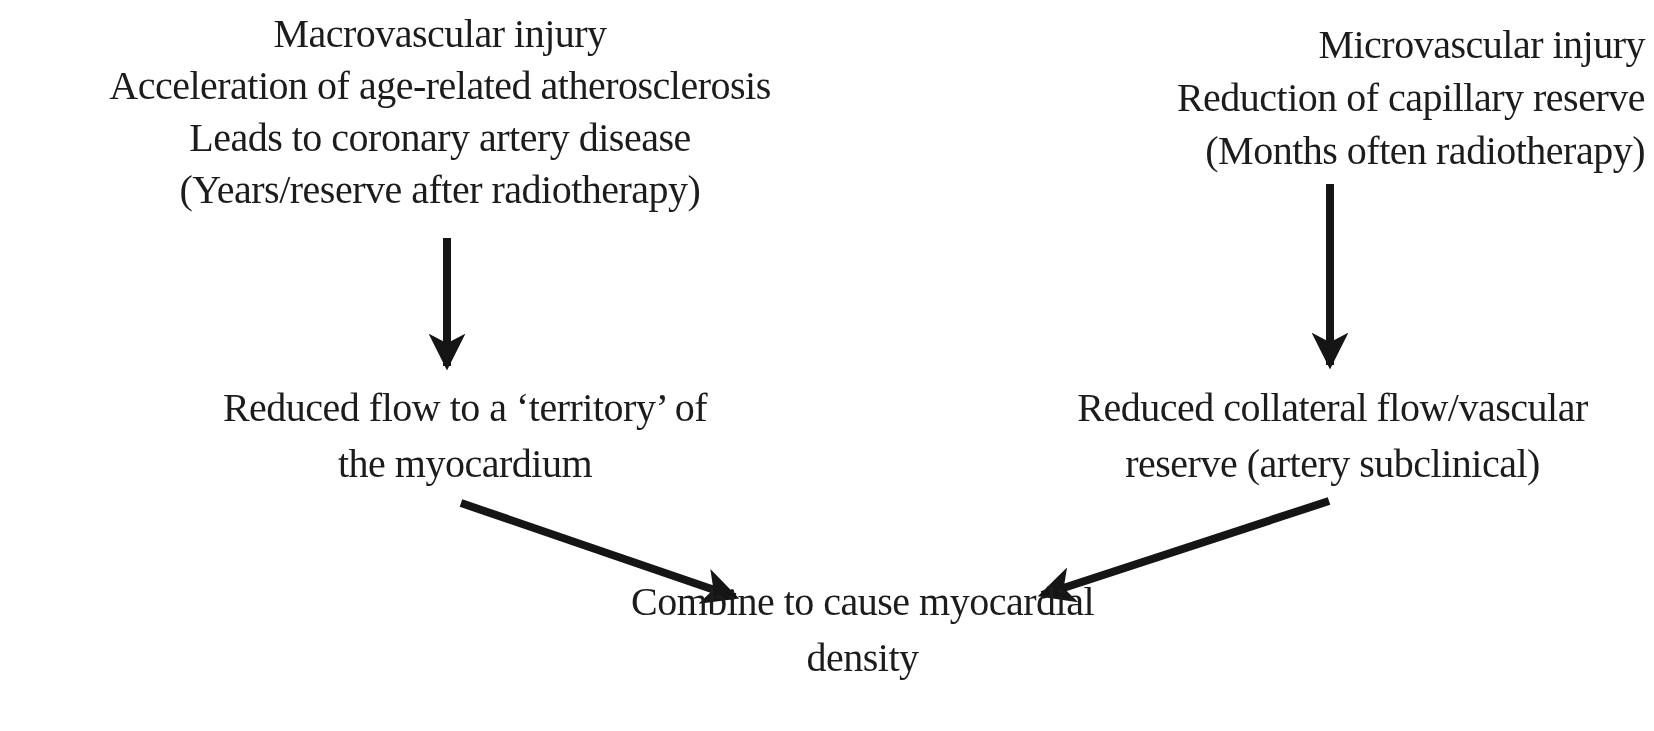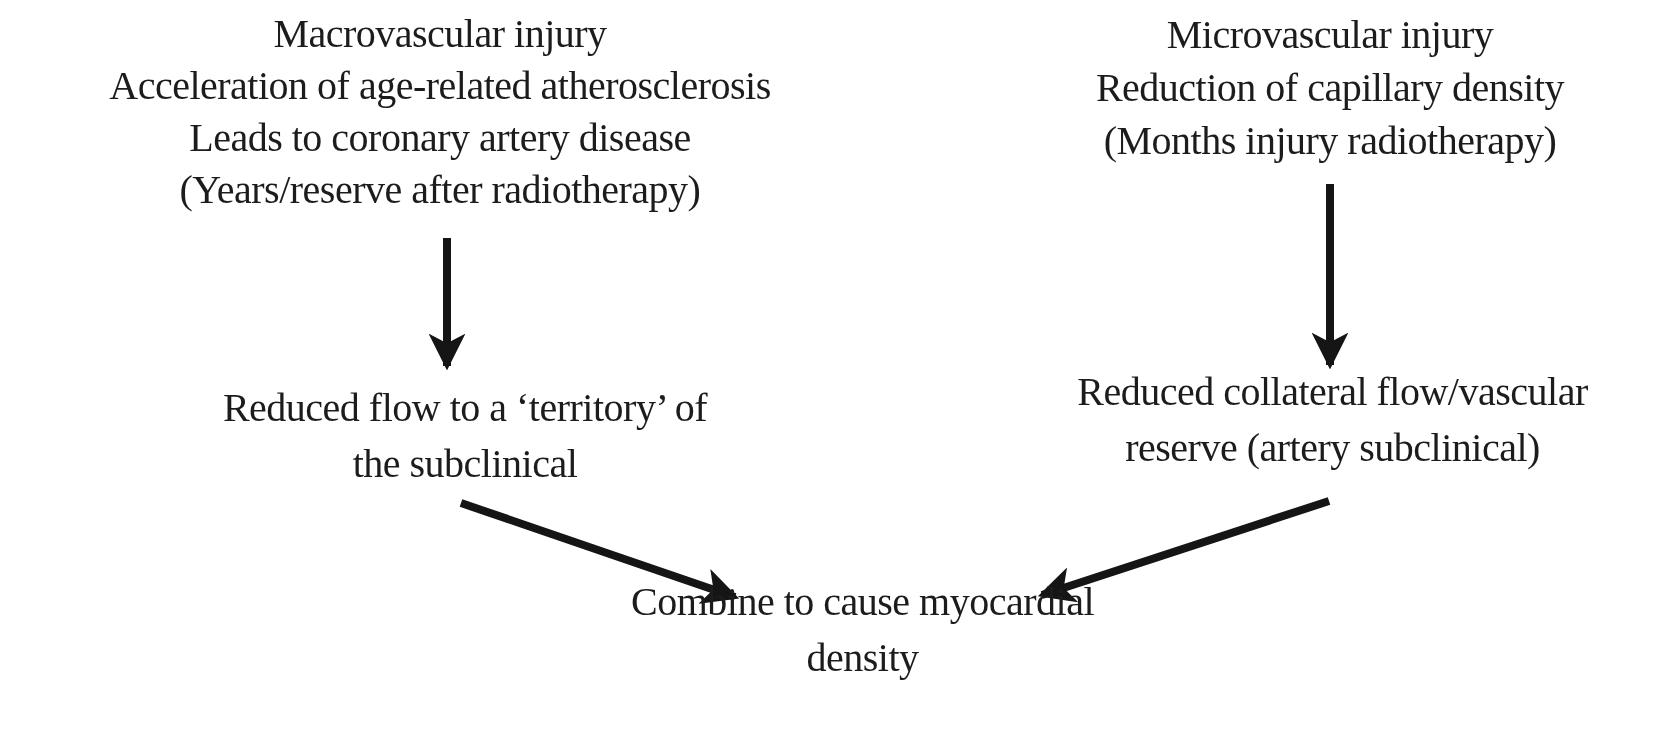--- a/index.html
+++ b/index.html
@@ -40,23 +40,23 @@
     text-align: center;
     font-size: 40px;
     line-height: 52px;
     letter-spacing: -0.5px;
     white-space: nowrap;
   }
   .node.two-line {
     line-height: 56px;
   }
   #node-macrovascular { left: 20px;   top: 8px;   width: 840px; }
-  #node-microvascular { left: 1015px; top: 8px;   width: 630px; line-height: 53px; }
+  #node-microvascular { left: 1015px; top: 18px;   width: 630px; line-height: 53px; text-align: right; }
   #node-reduced-flow      { left: 155px;  top: 380px; width: 620px; text-align: center; }
-  #node-reduced-collateral{ left: 1020px; top: 364px; width: 625px; }
+  #node-reduced-collateral{ left: 1020px; top: 380px; width: 625px; }
   #node-combine           { left: 590px;  top: 574px; width: 545px; }
 </style>
 </head>
 <body>
 
 <div class="canvas">
 
   <svg class="arrow-layer" viewBox="0 0 1654 731" xmlns="http://www.w3.org/2000/svg">
     <defs>
       <marker id="ah" viewBox="0 0 10 10" refX="8.8" refY="5" markerWidth="4.6" markerHeight="4.6" orient="auto-start-reverse">
@@ -71,27 +71,27 @@
 
   <div class="node" id="node-macrovascular">
     <div>Macrovascular injury</div>
     <div>Acceleration of age-related atherosclerosis</div>
     <div>Leads to coronary artery disease</div>
     <div>(Years/reserve after radiotherapy)</div>
   </div>
 
   <div class="node" id="node-microvascular">
     <div>Microvascular injury</div>
-    <div>Reduction of capillary density</div>
-    <div>(Months injury radiotherapy)</div>
+    <div>Reduction of capillary reserve</div>
+    <div>(Months often radiotherapy)</div>
   </div>
 
   <div class="node two-line" id="node-reduced-flow">
     <div>Reduced flow to a ‘territory’ of</div>
-    <div>the subclinical</div>
+    <div>the myocardium</div>
   </div>
 
   <div class="node two-line" id="node-reduced-collateral">
     <div>Reduced collateral flow/vascular</div>
     <div>reserve (artery subclinical)</div>
   </div>
 
   <div class="node two-line" id="node-combine">
     <div>Combine to cause myocardial</div>
     <div>density</div>

